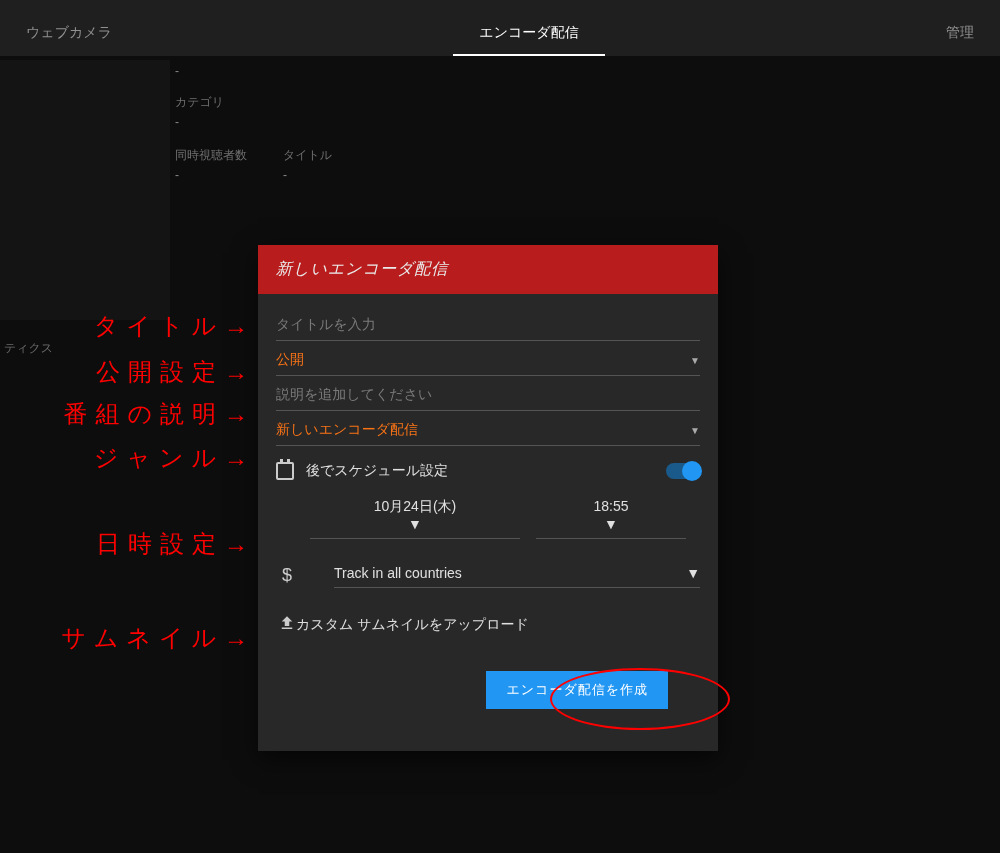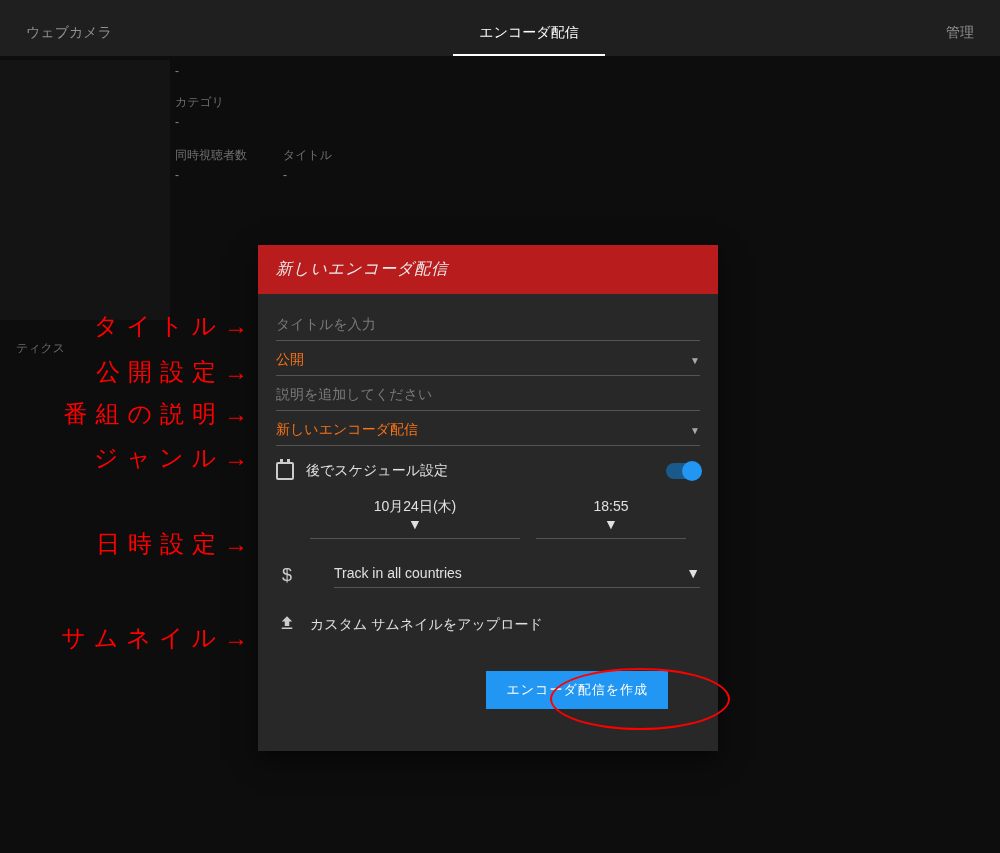--- a/index.html
+++ b/index.html
@@ -48,21 +48,21 @@
       width: 170px;
       height: 260px;
       background: #141414;
     }
     .bg-panel .lbl { display:block; margin-top: 16px; }
     .bg-panel .val { color:#888; margin-top:4px;}
     .bg-panel-row { display:flex; gap:36px; margin-top:18px;}
 
     .side-label {
       position:absolute;
-      left:16px;
+      left:4px;
       top:340px;
       font-size:12px;
       color:#6a6a6a;
     }
 
     
     .dialog {
       position: absolute;
       left: 258px;
       top: 245px;
@@ -165,21 +165,21 @@
       align-items:flex-end;
       padding:2px 0 6px 0;
       cursor:pointer;
       margin-left:24px;
     }
     .dollar-icon{
       color:#ccc; font-size:18px; width:18px; text-align:center;
     }
 
     .upload-row{
-      display:flex; align-items:center; gap:14px;
+      display:flex; align-items:center; 
       padding:20px 0 8px 2px;
       color:#e0e0e0; font-size:14px;
       cursor:pointer;
     }
     .upload-icon{
       width:18px; text-align:center; color:#ccc;
     }
     .upload-icon svg{width:18px; height:18px;}
 
     .dialog-footer{

